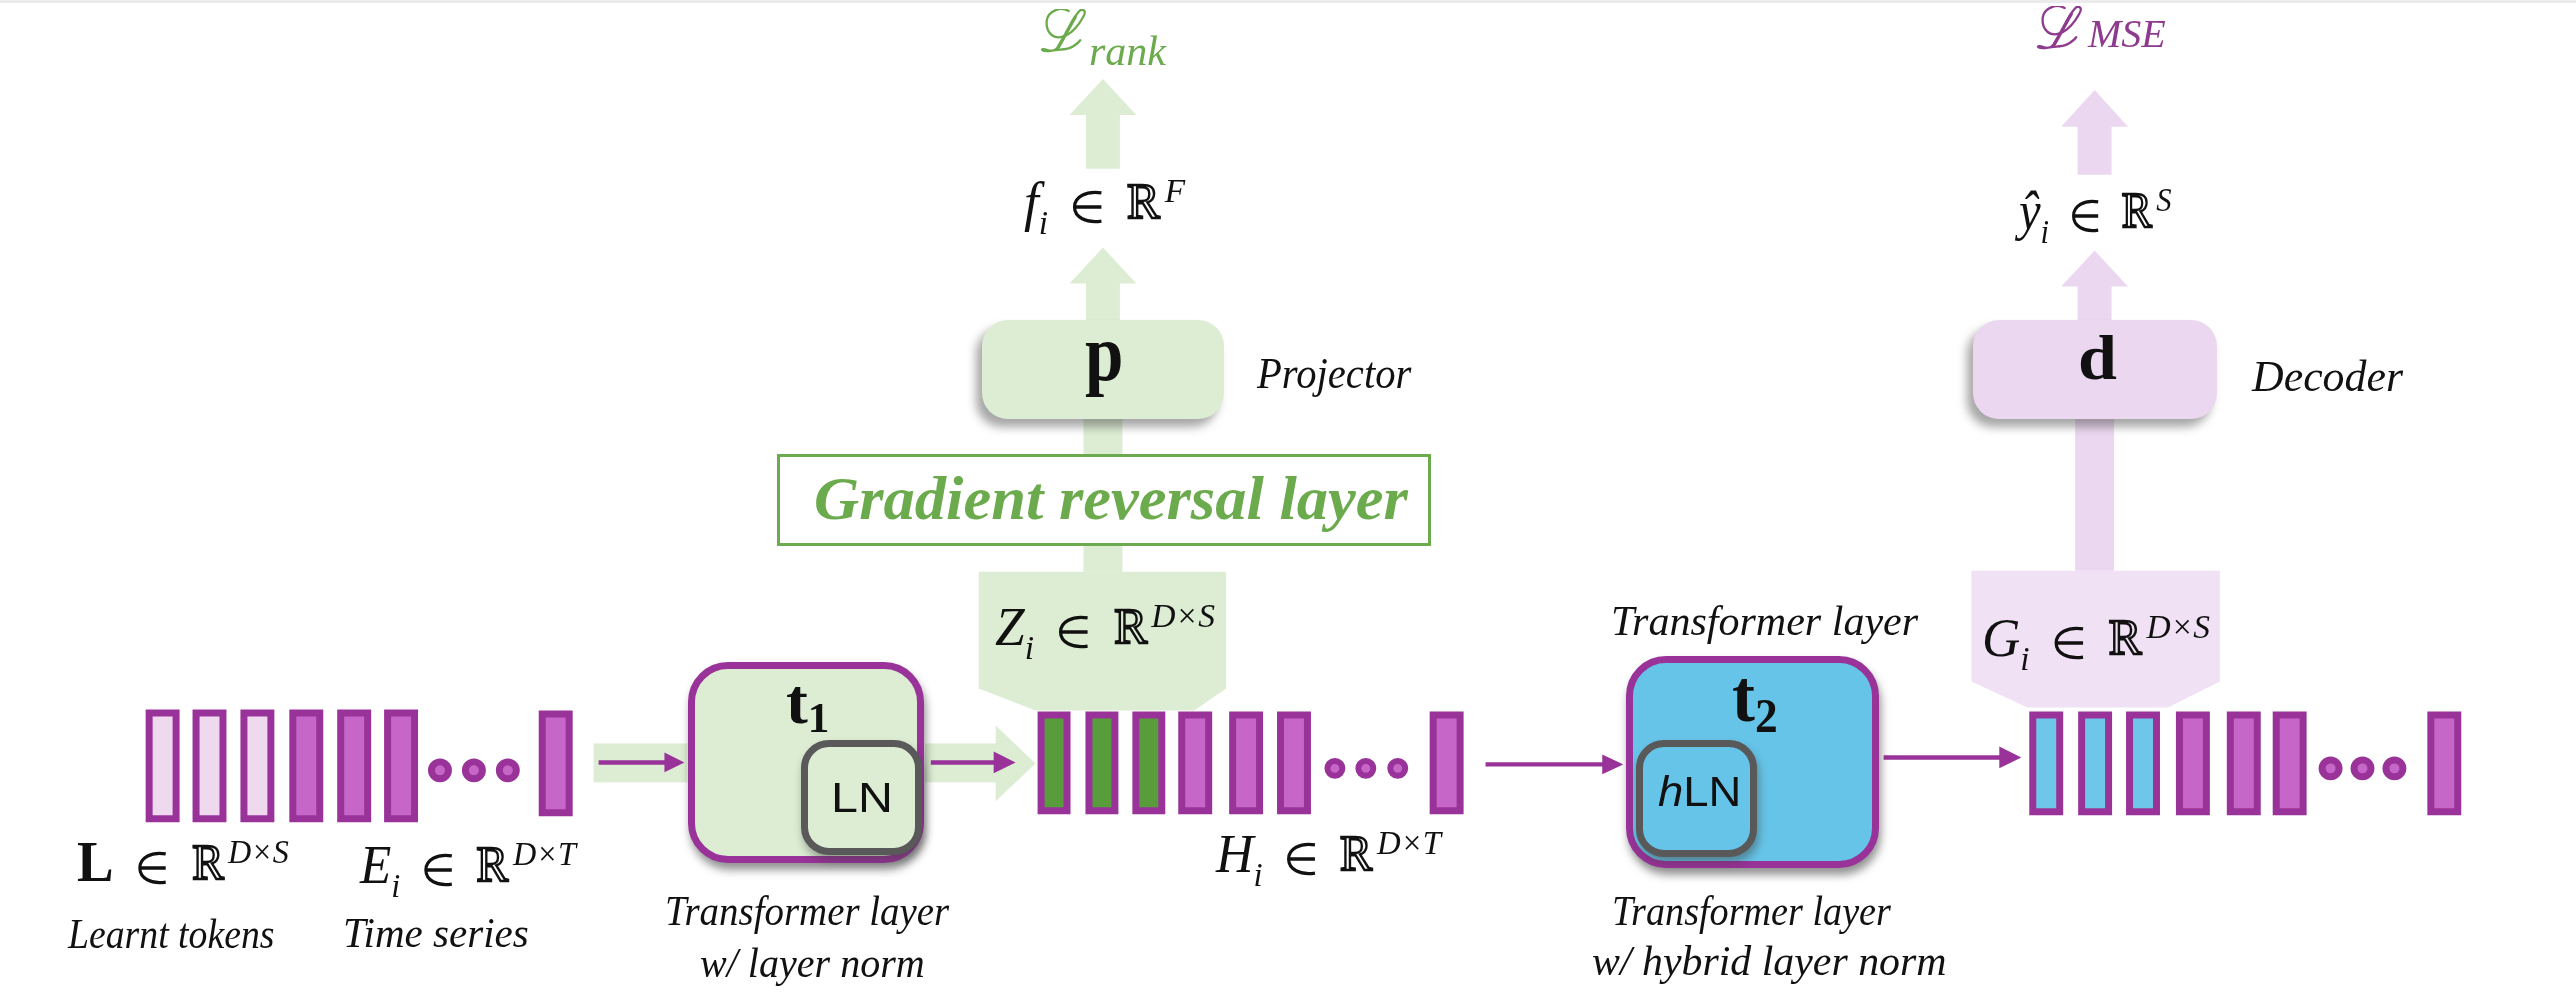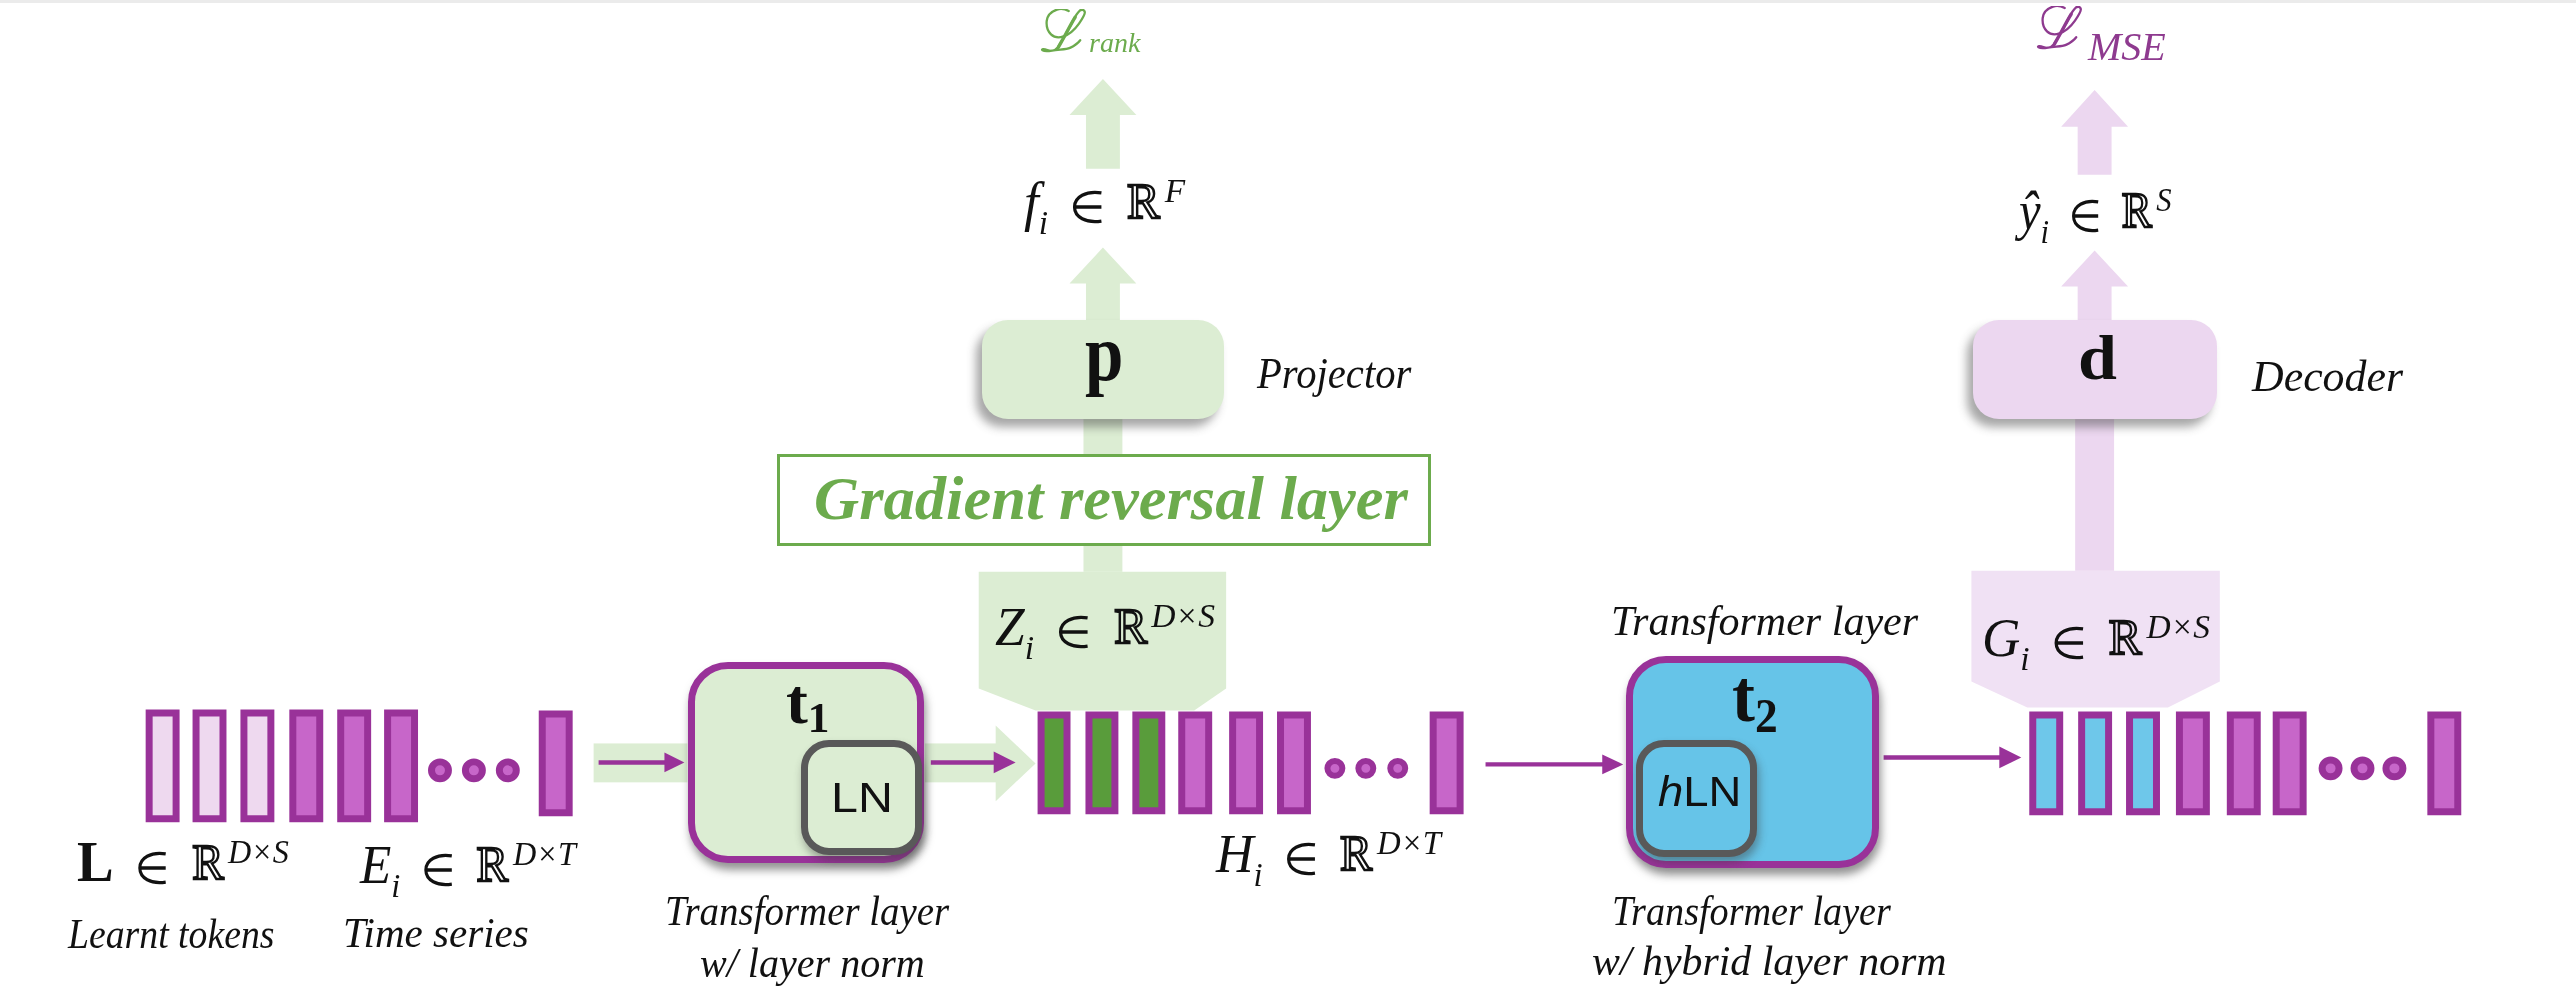--- a/index.html
+++ b/index.html
@@ -202,23 +202,23 @@
         <text x="2" y="38" font-family="Liberation Serif" font-size="50" fill="none" stroke="#111" stroke-width="2.5">R</text>
       </svg><sup class="it" style="font-size:34px;vertical-align:18px;">S</sup>
 </div>
 
 <svg class="abs" style="left:1038px;top:9px;" width="50" height="44" viewBox="0 0 50 44">
   <g fill="none" stroke="#6cab4d" stroke-linecap="round">
   <path stroke-width="2.3" d="M 30.7,2.0 C 26.5,-0.2 22,-0.4 19,0.6 C 13.5,2.4 9.3,6.8 8.7,12 C 8.2,17 9.5,22 13,25.4 C 16,28.2 21,28.9 25.5,27.4 C 30.5,25.7 36.5,21 41,14.6 C 44.5,9.5 47.3,5.2 46.8,2.9 C 46.3,0.7 43.6,0.1 41.8,1.6 C 39.8,3.3 37.4,7 34.8,12 C 31,19.5 24,32 20,38.2 C 17.5,41.5 13,42.5 9.3,41 C 5.5,39.5 2.9,40.1 4.6,41.3 C 6.5,42.6 10.5,42.3 14,41.6 C 21,40.3 28,40.8 32,38.9 C 36.5,36.7 40.5,33.5 42.2,31.2"></path>
   <path stroke-width="3.4" d="M 37.2,8.2 C 34.2,13 30.2,20.5 26.8,26.8 C 24.2,31.5 21.9,35.6 20.4,38.2"></path>
   </g>
 </svg>
-<span class="lbl" style="left:1089px;top:27px;color:#6cab4d;font-size:28px;">rank</span>
+<span class="lbl" style="left:1089px;top:27px;color:#6cab4d;font-size:42px;">rank</span>
 <svg class="abs" style="left:2034px;top:6px;" width="50" height="44" viewBox="0 0 50 44">
   <g fill="none" stroke="#8e3a8f" stroke-linecap="round">
   <path stroke-width="2.3" d="M 30.7,2.0 C 26.5,-0.2 22,-0.4 19,0.6 C 13.5,2.4 9.3,6.8 8.7,12 C 8.2,17 9.5,22 13,25.4 C 16,28.2 21,28.9 25.5,27.4 C 30.5,25.7 36.5,21 41,14.6 C 44.5,9.5 47.3,5.2 46.8,2.9 C 46.3,0.7 43.6,0.1 41.8,1.6 C 39.8,3.3 37.4,7 34.8,12 C 31,19.5 24,32 20,38.2 C 17.5,41.5 13,42.5 9.3,41 C 5.5,39.5 2.9,40.1 4.6,41.3 C 6.5,42.6 10.5,42.3 14,41.6 C 21,40.3 28,40.8 32,38.9 C 36.5,36.7 40.5,33.5 42.2,31.2"></path>
   <path stroke-width="3.4" d="M 37.2,8.2 C 34.2,13 30.2,20.5 26.8,26.8 C 24.2,31.5 21.9,35.6 20.4,38.2"></path>
   </g>
 </svg>
-<span class="lbl" style="left:2088px;top:23px;color:#8e3a8f;font-size:40px;">MSE</span>
+<span class="lbl" style="left:2088px;top:10px;color:#8e3a8f;font-size:40px;">MSE</span>
 
 </div>
 
 
 </body></html>

